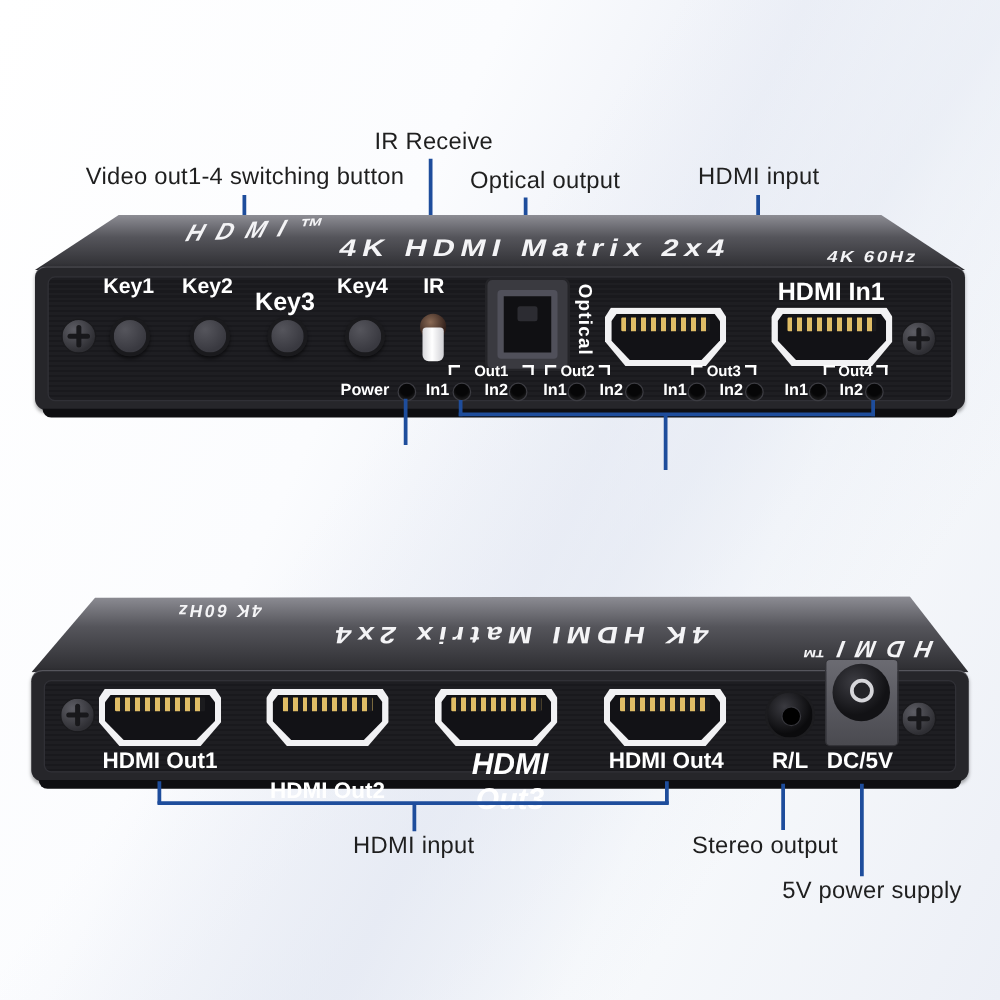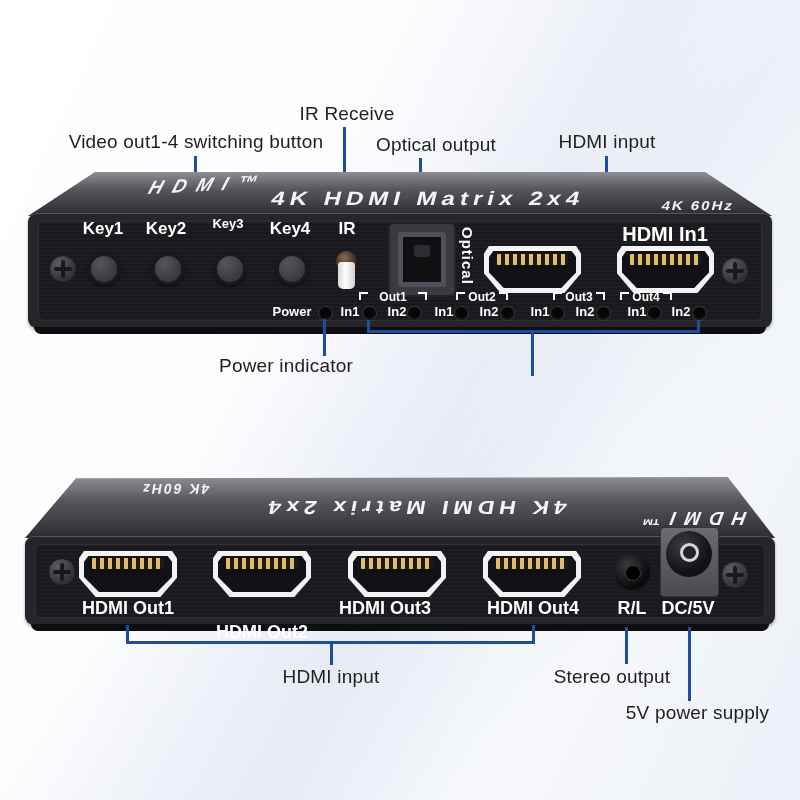--- a/index.html
+++ b/index.html
@@ -91,21 +91,21 @@
     <div class="bar"></div>
       <div class="bar bar2"></div>
   </div>
   <div class="screw" style="left:721px; top:257px;">
     <div class="bar"></div>
       <div class="bar bar2"></div>
   </div>
 
   <div class="devlabel" style="left:73px;  top:219px; width:60px; font-size:17px;">Key1</div>
   <div class="devlabel" style="left:136px; top:219px; width:60px; font-size:17px;">Key2</div>
-  <div class="devlabel" style="left:198px; top:216px; width:60px; font-size:13px;">Key3</div>
+  <div class="devlabel" style="left:198px; top:231px; width:60px; font-size:20px;">Key3</div>
   <div class="devlabel" style="left:260px; top:219px; width:60px; font-size:17px;">Key4</div>
   <div class="btn" style="left:88px;  top:253px;"></div>
   <div class="btn" style="left:152px; top:253px;"></div>
   <div class="btn" style="left:214px; top:253px;"></div>
   <div class="btn" style="left:276px; top:253px;"></div>
 
   <div class="devlabel" style="left:327px; top:219px; width:40px; font-size:17px;">IR</div>
   <div style="position:absolute; left:336px; top:251px; width:21px; height:21px; border-radius:50%;
               background:radial-gradient(circle at 40% 32%, #8a6a55, #2e1d18 70%);"></div>
   <div style="position:absolute; left:338px; top:262px; width:17px; height:27px; border-radius:3px 3px 5px 5px;
@@ -135,56 +135,55 @@
   <div class="outlabel" style="left:358px; top:290px; width:70px;gap:11px;">
     <span class="cnr cnr-l"></span>
       <span>Out1</span>
       <span class="cnr cnr-r"></span>
   </div>
   <div class="ledlabel" style="left:325px; top:304px; width:50px;">In1</div>
   <div class="led" style="left:362px; top:306px;"></div>
   <div class="ledlabel" style="left:372px; top:304px; width:50px;">In2</div>
   <div class="led" style="left:407px; top:306px;"></div>
 
-  <div class="outlabel" style="left:447px; top:290px; width:70px;">
+  <div class="outlabel" style="left:427px; top:290px; width:70px;">
     <span class="cnr cnr-l"></span>
       <span>Out2</span>
       <span class="cnr cnr-r"></span>
   </div>
   <div class="ledlabel" style="left:419px; top:304px; width:50px;">In1</div>
   <div class="led" style="left:454px; top:306px;"></div>
   <div class="ledlabel" style="left:464px; top:304px; width:50px;">In2</div>
   <div class="led" style="left:500px; top:306px;"></div>
 
   <div class="outlabel" style="left:544px; top:290px; width:70px;">
     <span class="cnr cnr-l"></span>
       <span>Out3</span>
       <span class="cnr cnr-r"></span>
   </div>
   <div class="ledlabel" style="left:515px; top:304px; width:50px;">In1</div>
   <div class="led" style="left:550px; top:306px;"></div>
   <div class="ledlabel" style="left:560px; top:304px; width:50px;">In2</div>
   <div class="led" style="left:596px; top:306px;"></div>
 
-  <div class="outlabel" style="left:611px; top:290px; width:70px;">
+  <div class="outlabel" style="left:640px; top:290px; width:70px;justify-content:flex-end;">
     <span class="cnr cnr-l"></span>
       <span>Out4</span>
       <span class="cnr cnr-r"></span>
   </div>
   <div class="ledlabel" style="left:612px; top:304px; width:50px;">In1</div>
   <div class="led" style="left:647px; top:306px;"></div>
   <div class="ledlabel" style="left:656px; top:304px; width:50px;">In2</div>
   <div class="led" style="left:692px; top:306px;"></div>
 
   <div class="ln v" style="left:323px; top:319px; height:37px;"></div>
   <div class="ln v" style="left:367px; top:320px; height:13px;"></div>
   <div class="ln h" style="left:367px; top:330px; width:333px;"></div>
   <div class="ln v" style="left:697px; top:320px; height:13px;"></div>
   <div class="ln v" style="left:531px; top:332px; height:44px;"></div>
-  <div class="note" style="left:206px; top:355px; width:160px;">Power indicator</div>
 
   <div class="slab" style="left:25px; top:477px; width:750px; height:61px; clip-path:polygon(6.8% 2%,93.7% 0,100% 100%,0 100%);">
     <div class="brand flip" style="left:90px; top:4px; width:120px; font-size:14px; letter-spacing:2px; text-align:center; font-style:normal; font-weight:bold;">4K 60Hz</div>
     <div class="brand flip" style="left:150px; top:17px; width:480px; font-size:23px; letter-spacing:5px; text-align:center; font-style:normal; transform:rotate(180deg) skewX(-10deg) scaleY(.82);">4K HDMI Matrix 2x4</div>
     <div class="brand flip" style="left:575px; top:30px; width:180px; font-size:19px; letter-spacing:9px; text-align:center;">HDMI™</div>
   </div>
 
   <div class="face" style="left:25px; top:536px; width:750px; height:88px;">
     <div class="panel"></div>
   </div>
@@ -211,21 +210,21 @@
     <div class="hole"></div>
       <div class="pins"></div>
   </div>
   <div class="hdmi" style="left:483px; top:551px; width:98px; height:46px;">
     <div class="hole"></div>
       <div class="pins"></div>
   </div>
 
   <div class="devlabel" style="left:73px;  top:598px; width:110px; font-size:18px;">HDMI Out1</div>
   <div class="devlabel" style="left:207px; top:622px; width:110px; font-size:18px;">HDMI Out2</div>
-  <div class="devlabel" style="left:330px; top:598px; width:110px; font-size:18px;">HDMI Out3</div>
+  <div class="devlabel" style="left:353px; top:598px; width:110px; font-size:24px;font-style:italic;">HDMI Out3</div>
   <div class="devlabel" style="left:478px; top:598px; width:110px; font-size:18px;">HDMI Out4</div>
   <div class="devlabel" style="left:602px; top:598px; width:60px;  font-size:18px;">R/L</div>
   <div class="devlabel" style="left:648px; top:598px; width:80px;  font-size:18px;">DC/5V</div>
 
   <div style="position:absolute; left:612px; top:552px; width:36px; height:36px; border-radius:50%;
               background:radial-gradient(circle at 38% 32%, #3a3a40, #0b0b0d 65%); border:2px solid #1c1c1f;">
     <div style="position:absolute; left:11px; top:11px; width:14px; height:14px; border-radius:50%; background:#000; border:1px solid #36363c;"></div>
   </div>
 
   <div style="position:absolute; left:660px; top:527px; width:57px; height:68px; border-radius:4px;

